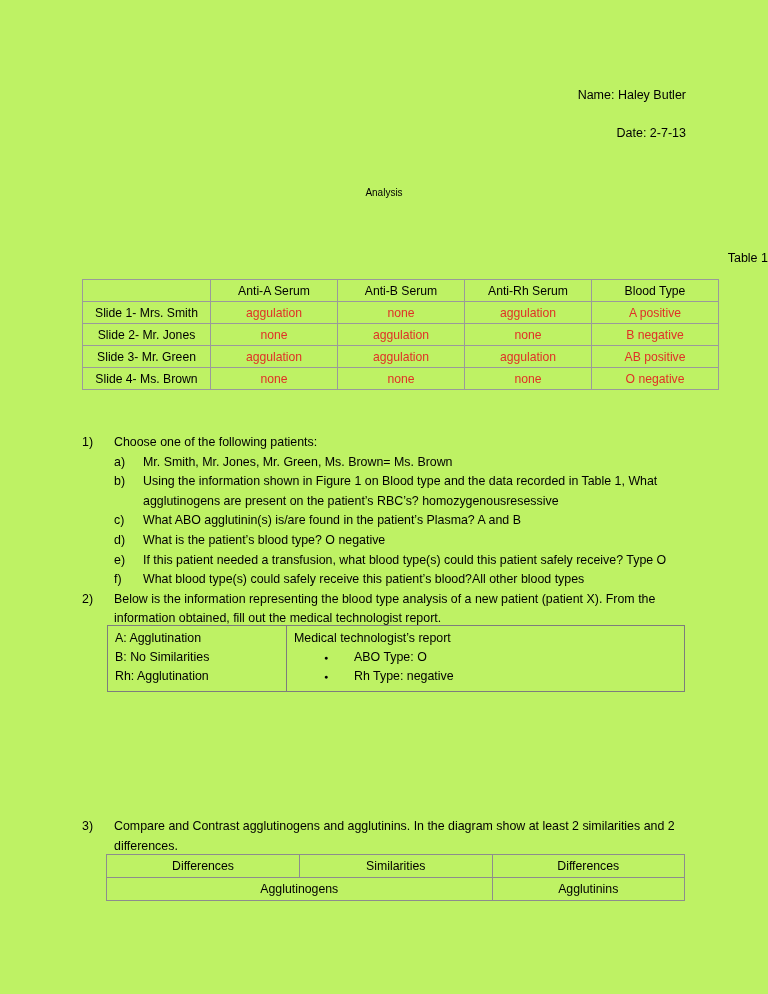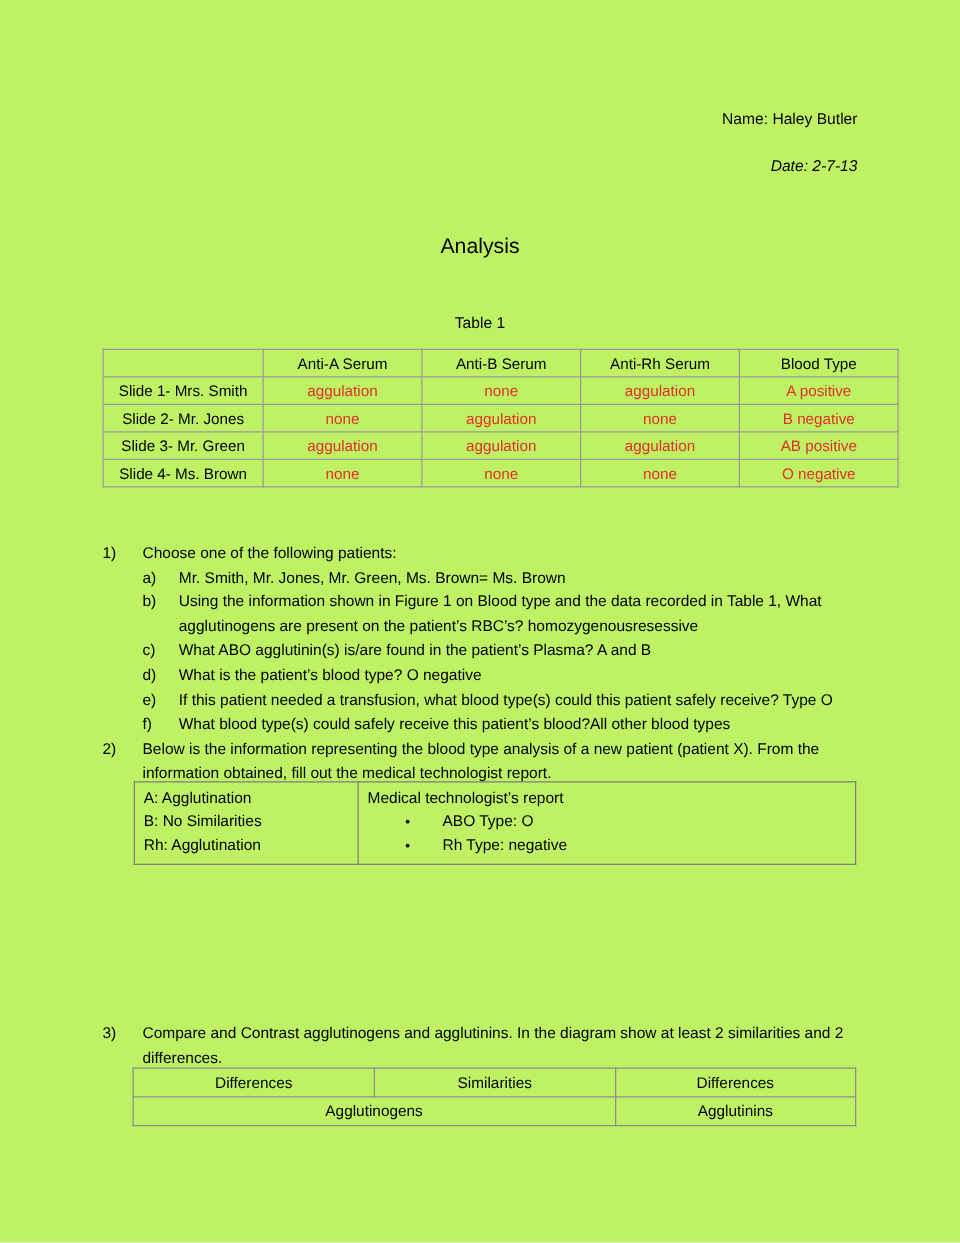--- a/index.html
+++ b/index.html
@@ -24,37 +24,37 @@
   .header-block {
     position: absolute;
     left: 0;
     top: 88px;
     width: 686px;
     text-align: right;
     font-size: 12.5px;
     line-height: 1.2;
   }
   .header-line { display: block; }
-  .header-line.date { margin-top: 23px; font-style: italic; }
+  .header-line.date { margin-top: 23px; }
 
   
   .doc-title {
     position: absolute;
     left: 0;
     top: 187px;
     width: 768px;
     text-align: center;
-    font-size: 17px;
+    font-size: 10px;
   }
   .table-caption {
     position: absolute;
     left: 0;
     top: 251px;
     width: 768px;
-    text-align: center;
+    text-align: right;
     font-size: 12.5px;
   }
 
   
   .table1-wrap {
     position: absolute;
     left: 82px;
     top: 279px;
     width: 603px;
   }

